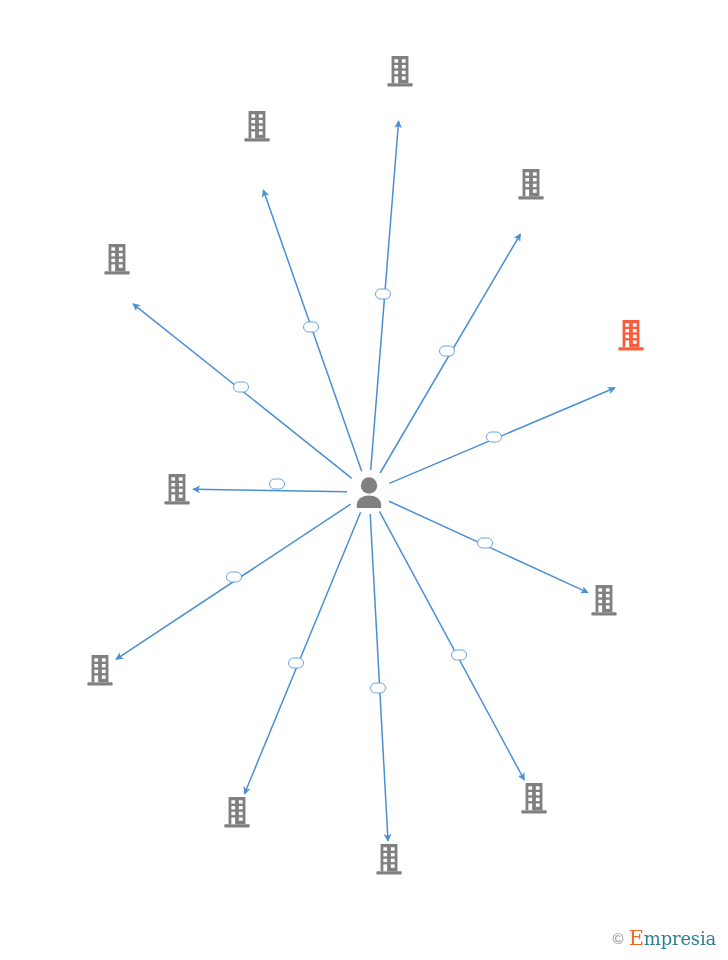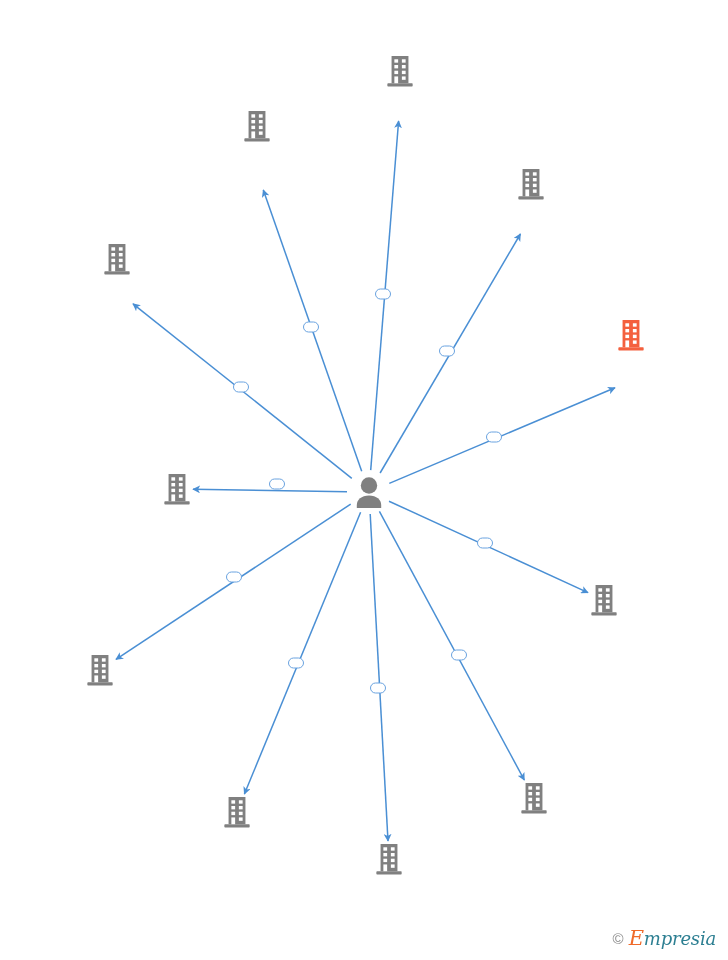--- a/index.html
+++ b/index.html
@@ -87,21 +87,20 @@
     display: flex;
     align-items: center;
     gap: 5px;
   }
   #watermark .copy {
     font-size: 15px;
     color: #8a8a8a;
   }
   #watermark .brand {
     font-family: "DejaVu Serif", serif;
-    font-style: italic;
     font-size: 18px;
     color: #2d7f92;
     letter-spacing: -0.2px;
   }
   #watermark .brand .cap { color: #ef6a2a; font-size: 21px; }
 </style>
 </head>
 <body>
 
 <div id="canvas">

